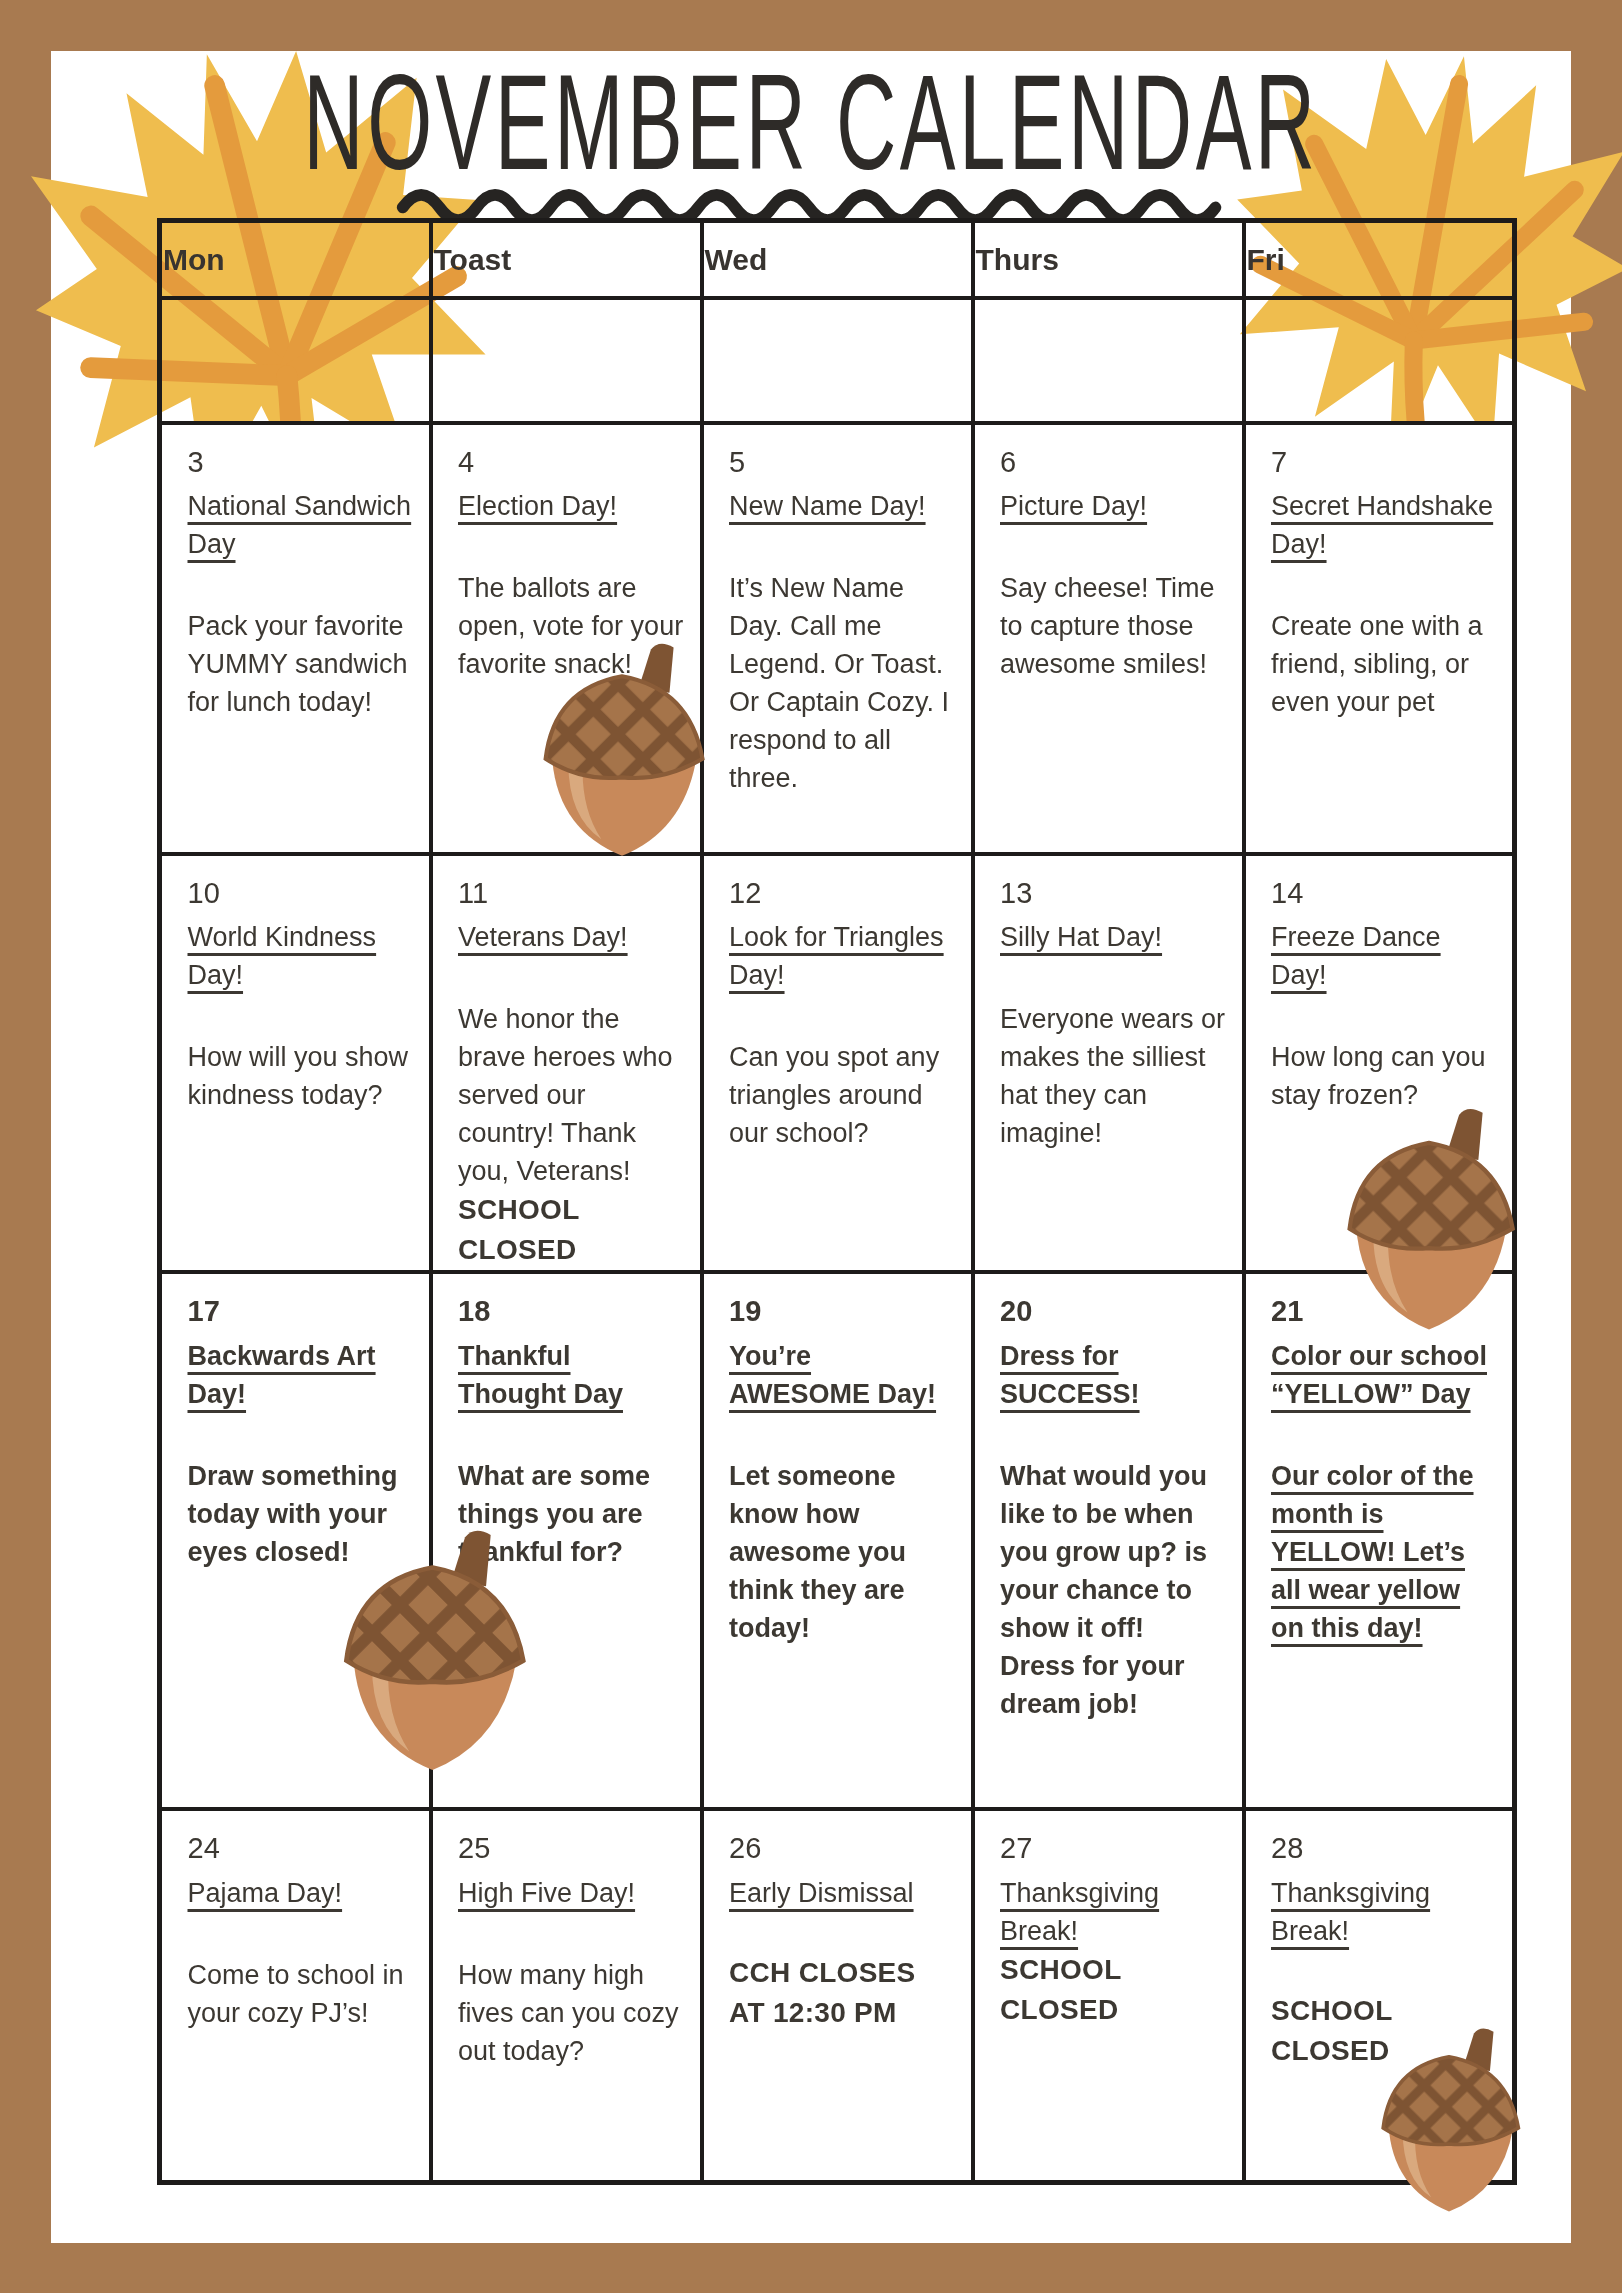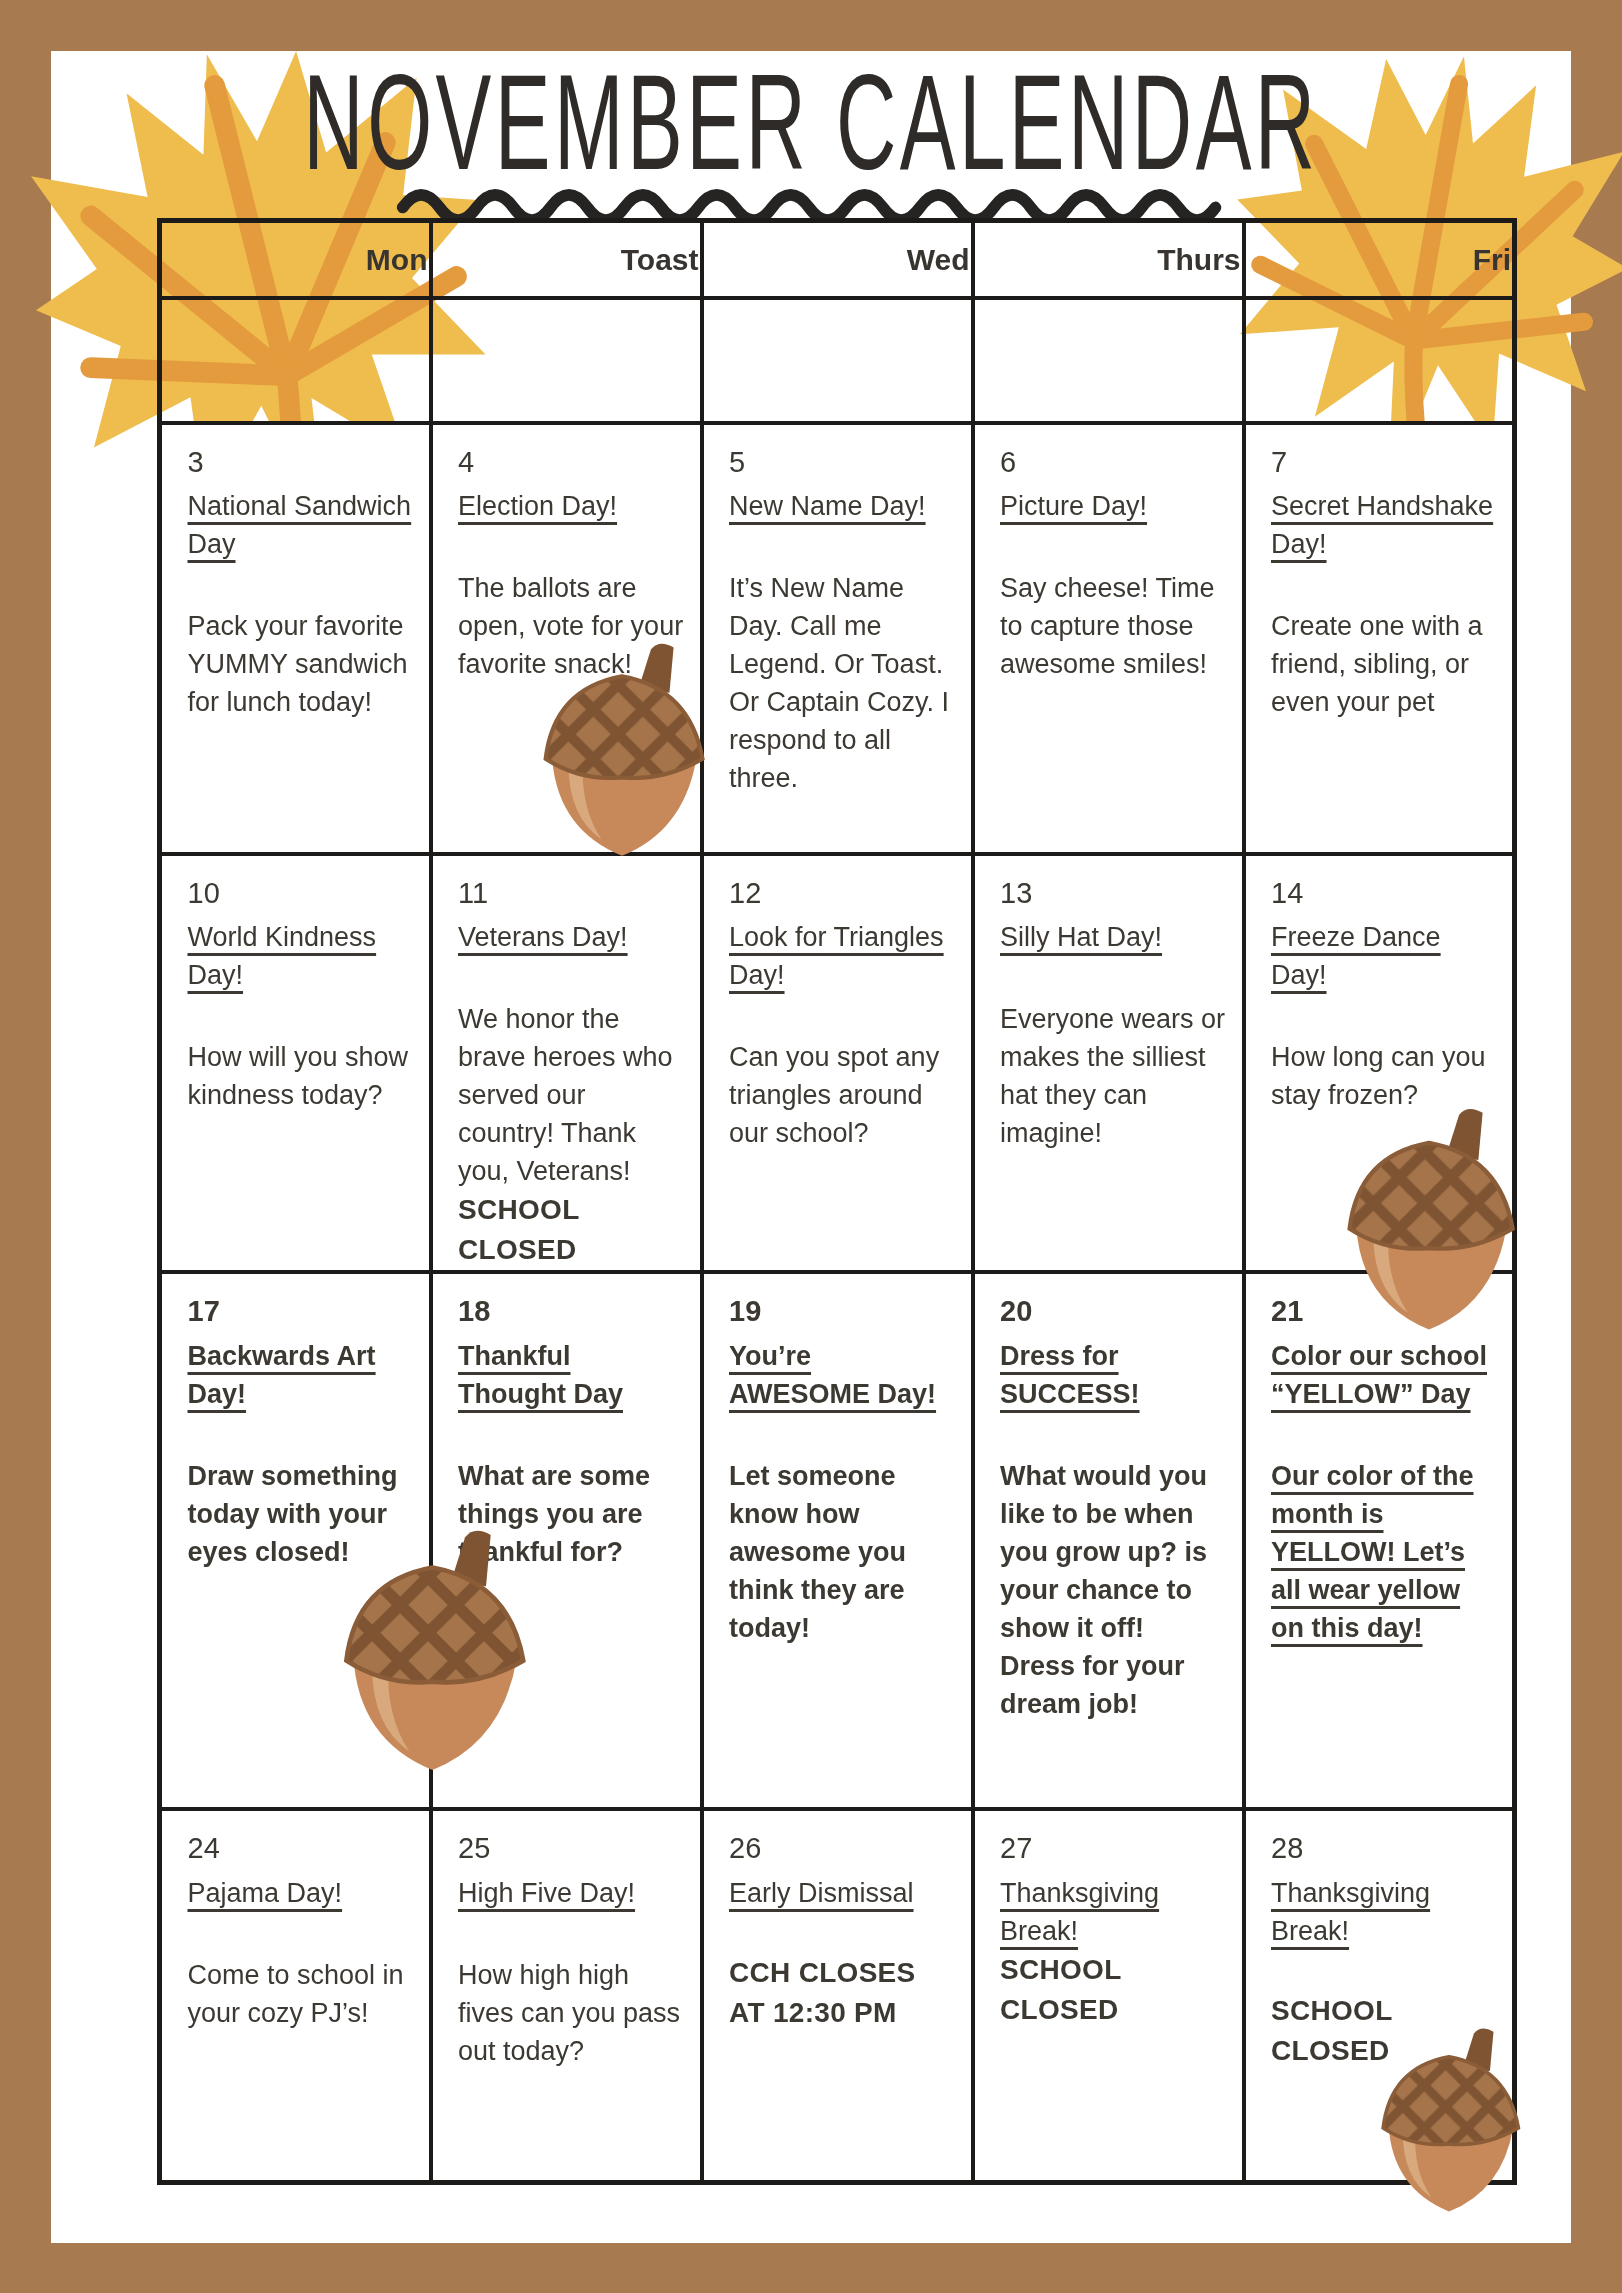--- a/index.html
+++ b/index.html
@@ -35,21 +35,21 @@
   
   table.cal{
     position:absolute;left:157px;top:218px;z-index:4;
     border-collapse:collapse;table-layout:fixed;width:1353px;
   }
   table.cal,.cal td,.cal th{border:4.9px solid #1d1b1a;}
   table.cal{border-width:5.9px;}
   .cal col{width:271px;}
   .cal th{
     height:71px;background:transparent;
-    font-size:30px;font-weight:700;color:#383430;text-align:right;vertical-align:middle;
+    font-size:30px;font-weight:700;color:#383430;text-align:left;vertical-align:middle;
   }
   .cal tr.spacer td{height:119px;background:transparent;}
   .cal tr.week td{vertical-align:top;background:#ffffff;}
   .cal tr.w1 td{height:427px;}
   .cal tr.w2 td{height:376px;}
   .cal tr.w3 td{height:533px;font-weight:bold;}
   .cal tr.w4 td{height:369px;}
   .cal td.hl{background:#F9C93F;}
   .cell{padding:0;}
   .cell .pad{padding:19.6px 15.7px 0 25.5px;}
@@ -248,21 +248,21 @@
           <div class="pad">
             <div class="daynum">24</div>
             <div class="etitle">Pajama Day!</div>
             <div class="ebody">Come to school in your cozy PJ’s!</div>
           </div>
         </td>
         <td class="cell">
           <div class="pad">
             <div class="daynum">25</div>
             <div class="etitle">High Five Day!</div>
-            <div class="ebody">How high high fives can you pass out today?</div>
+            <div class="ebody">How many high fives can you cozy out today?</div>
           </div>
         </td>
         <td class="cell hl">
           <div class="pad">
             <div class="daynum">26</div>
             <div class="etitle">Early Dismissal</div>
             <div class="enote gap">CCH CLOSES AT 12:30 PM</div>
           </div>
         </td>
         <td class="cell hl">

